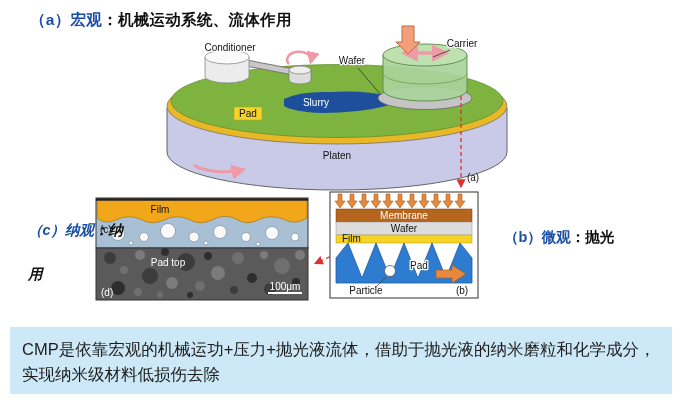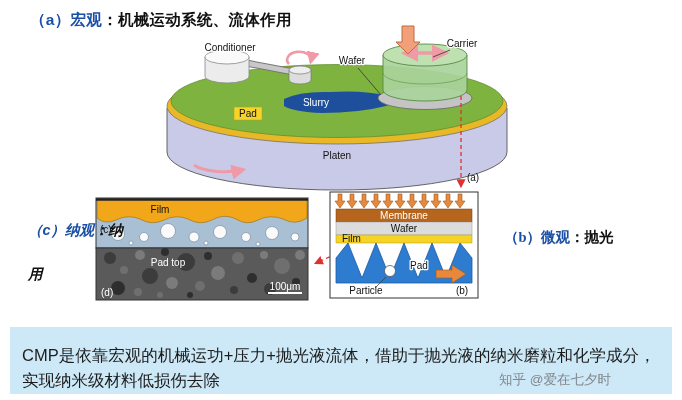--- a/index.html
+++ b/index.html
@@ -3,23 +3,23 @@
 <meta charset="utf-8">
 <style>
   html,body{margin:0;padding:0;background:#fff;}
   .page{position:relative;width:682px;height:400px;background:#ffffff;overflow:hidden;
         font-family:"Liberation Sans","DejaVu Sans",sans-serif;}
   .title{position:absolute;left:30px;top:10px;font-size:15.5px;font-weight:bold;color:#111;
          letter-spacing:.3px;white-space:nowrap;}
   .tag{color:#1b4fa5;}
   .caption{position:absolute;font-size:14.5px;font-weight:bold;color:#111;line-height:1.5;}
   #cap-nano{left:28px;top:220px;width:120px;font-style:italic;}
-  #cap-micro{left:504px;top:227px;width:150px;font-family:Liberation Serif, serif;}
+  #cap-micro{left:504px;top:227px;width:150px;}
   .banner{position:absolute;left:10px;top:327px;width:662px;height:67px;background:#cde9f7;
-          box-sizing:border-box;padding:16px 12px;font-size:16.5px;line-height:1.5;color:#1c1c1c;}
+          box-sizing:border-box;padding:10px 12px;font-size:16.5px;line-height:1.5;color:#1c1c1c;}
   .watermark{position:absolute;left:499px;top:371px;font-size:13.5px;color:#82878d;z-index:5;}
   svg.diagram{position:absolute;left:0;top:0;}
   svg text{font-family:"Liberation Sans","DejaVu Sans",sans-serif;}
   .lbl{font-size:10px;fill:#111;}
   .lblw{fill:#fff;}
   .halo{paint-order:stroke;stroke:#ffffff;stroke-width:2.5px;stroke-linejoin:round;}
 </style>
 </head>
 <body>
 
@@ -183,15 +183,14 @@
       <text class="lbl" x="462" y="294" font-size="9.5" text-anchor="middle">(b)</text>
     </g>
   </svg>
 
   <div class="caption" id="cap-nano"><span class="tag">（c）纳观</span><span>：纳</span><br><br><span>用</span></div>
 
   <div class="caption" id="cap-micro"><span class="tag">（b）微观</span><span>：抛光</span><br></div>
 
   <div class="banner"><span>CMP是依靠宏观的机械运功+压力+抛光液流体，借助于抛光液的纳米磨粒和化学成分，实现纳米级材料低损伤去除</span></div>
 
-  <div class="watermark">知乎 @爱在七夕时</div>
 
 </div>
 
 </body></html>

